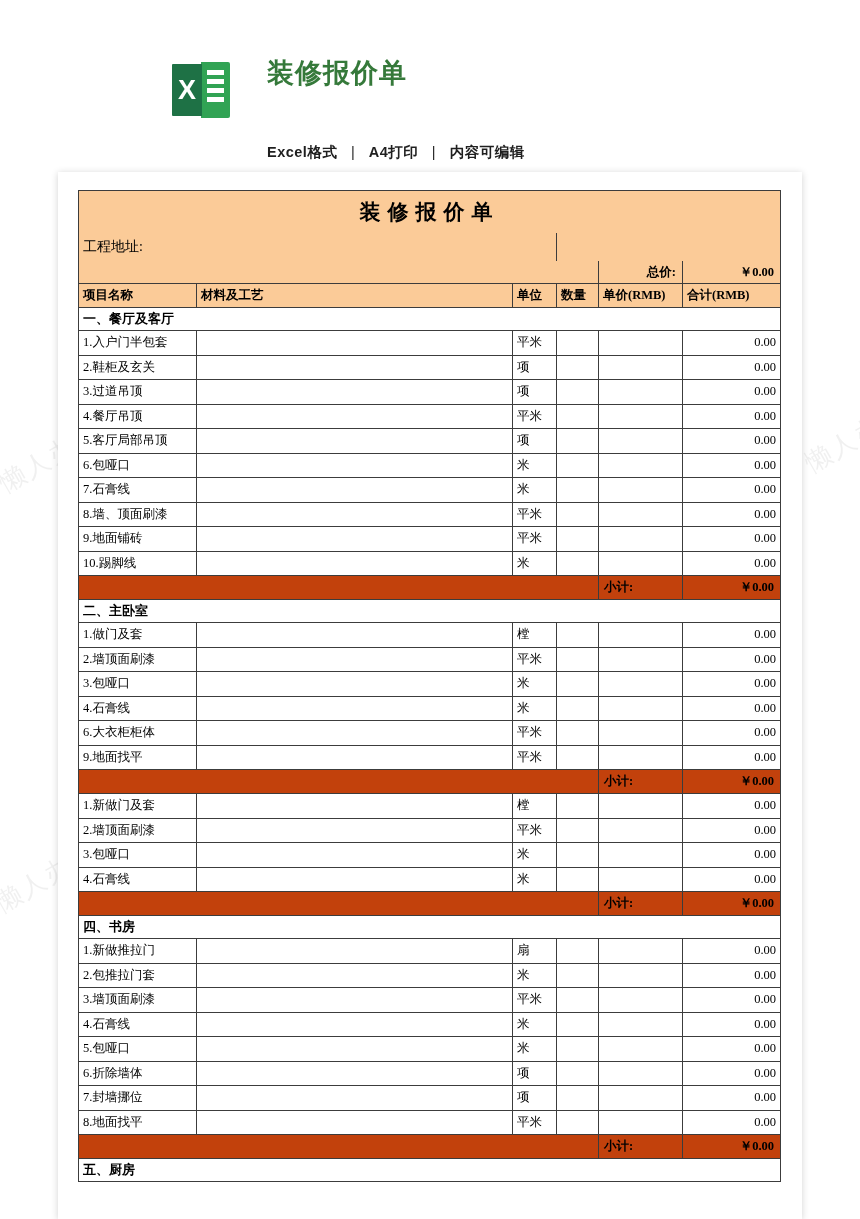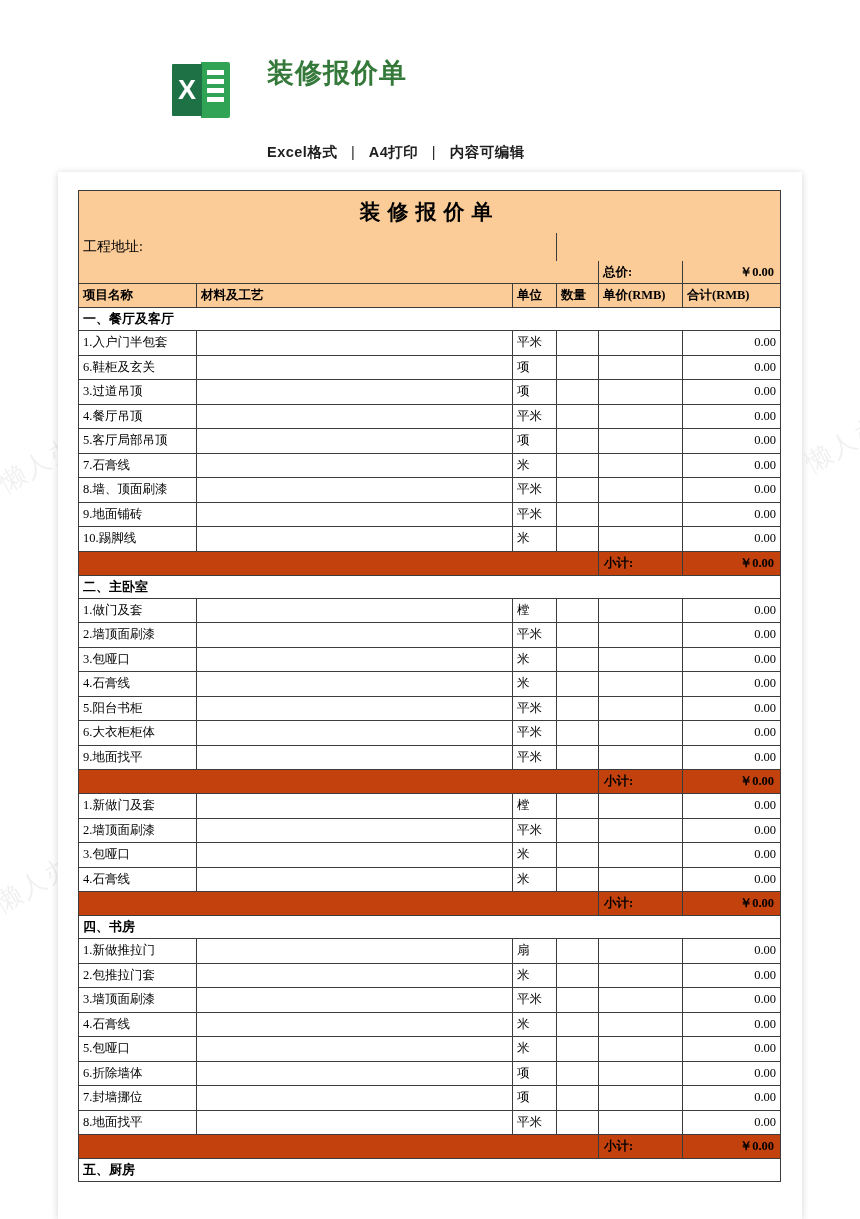--- a/index.html
+++ b/index.html
@@ -118,21 +118,21 @@
     font-family:"Liberation Serif","DejaVu Serif",serif;
   }
   .r-addr td{
     background:#FBCB98;height:28px;border-top:none;border-bottom:none;
     font-size:14px;
   }
   .r-tot td{
     background:#FBCB98;height:22px;border-top:none;
     font-size:12.5px;font-weight:bold;
   }
-  .r-tot .lbl{text-align:left;padding-right:6px;}
+  .r-tot .lbl{text-align:right;padding-right:6px;}
   .r-tot .val{text-align:right;padding-right:6px;}
 
   
   .r-head td{
     background:#FBCB98;
     font-weight:bold;
     font-size:12.5px;
     height:23px;
     margin-top:46px;
   }
@@ -220,21 +220,21 @@
         </tr>
         <tr class="r-item">
           <td>1.入户门半包套</td>
           <td></td>
           <td>平米</td>
           <td class="num"></td>
           <td class="num"></td>
           <td class="num">0.00</td>
         </tr>
         <tr class="r-item">
-          <td>6.鞋柜及玄关</td>
+          <td>2.鞋柜及玄关</td>
           <td></td>
           <td>项</td>
           <td class="num"></td>
           <td class="num"></td>
           <td class="num">0.00</td>
         </tr>
         <tr class="r-item">
           <td>3.过道吊顶</td>
           <td></td>
           <td>项</td>
@@ -247,20 +247,28 @@
           <td></td>
           <td>平米</td>
           <td class="num"></td>
           <td class="num"></td>
           <td class="num">0.00</td>
         </tr>
         <tr class="r-item">
           <td>5.客厅局部吊顶</td>
           <td></td>
           <td>项</td>
+          <td class="num"></td>
+          <td class="num"></td>
+          <td class="num">0.00</td>
+        </tr>
+        <tr class="r-item">
+          <td>6.包哑口</td>
+          <td></td>
+          <td>米</td>
           <td class="num"></td>
           <td class="num"></td>
           <td class="num">0.00</td>
         </tr>
         <tr class="r-item">
           <td>7.石膏线</td>
           <td></td>
           <td>米</td>
           <td class="num"></td>
           <td class="num"></td>
@@ -324,28 +332,20 @@
         </tr>
         <tr class="r-item">
           <td>4.石膏线</td>
           <td></td>
           <td>米</td>
           <td class="num"></td>
           <td class="num"></td>
           <td class="num">0.00</td>
         </tr>
         <tr class="r-item">
-          <td>5.阳台书柜</td>
-          <td></td>
-          <td>平米</td>
-          <td class="num"></td>
-          <td class="num"></td>
-          <td class="num">0.00</td>
-        </tr>
-        <tr class="r-item">
           <td>6.大衣柜柜体</td>
           <td></td>
           <td>平米</td>
           <td class="num"></td>
           <td class="num"></td>
           <td class="num">0.00</td>
         </tr>
         <tr class="r-item">
           <td>9.地面找平</td>
           <td></td>

